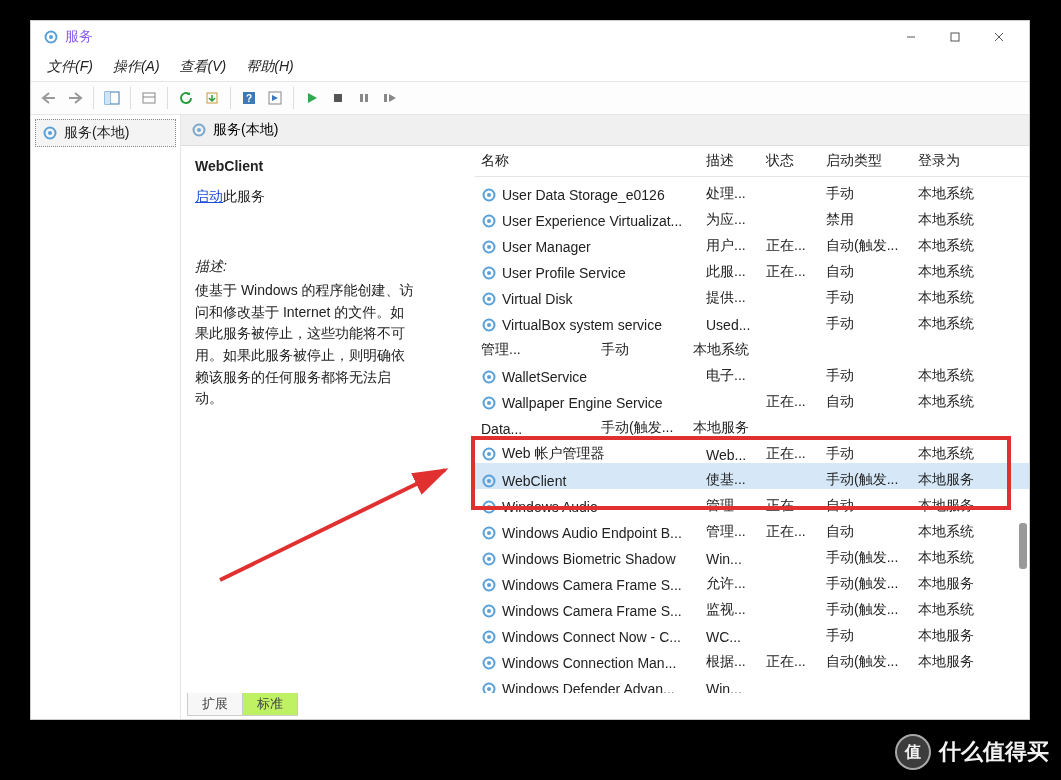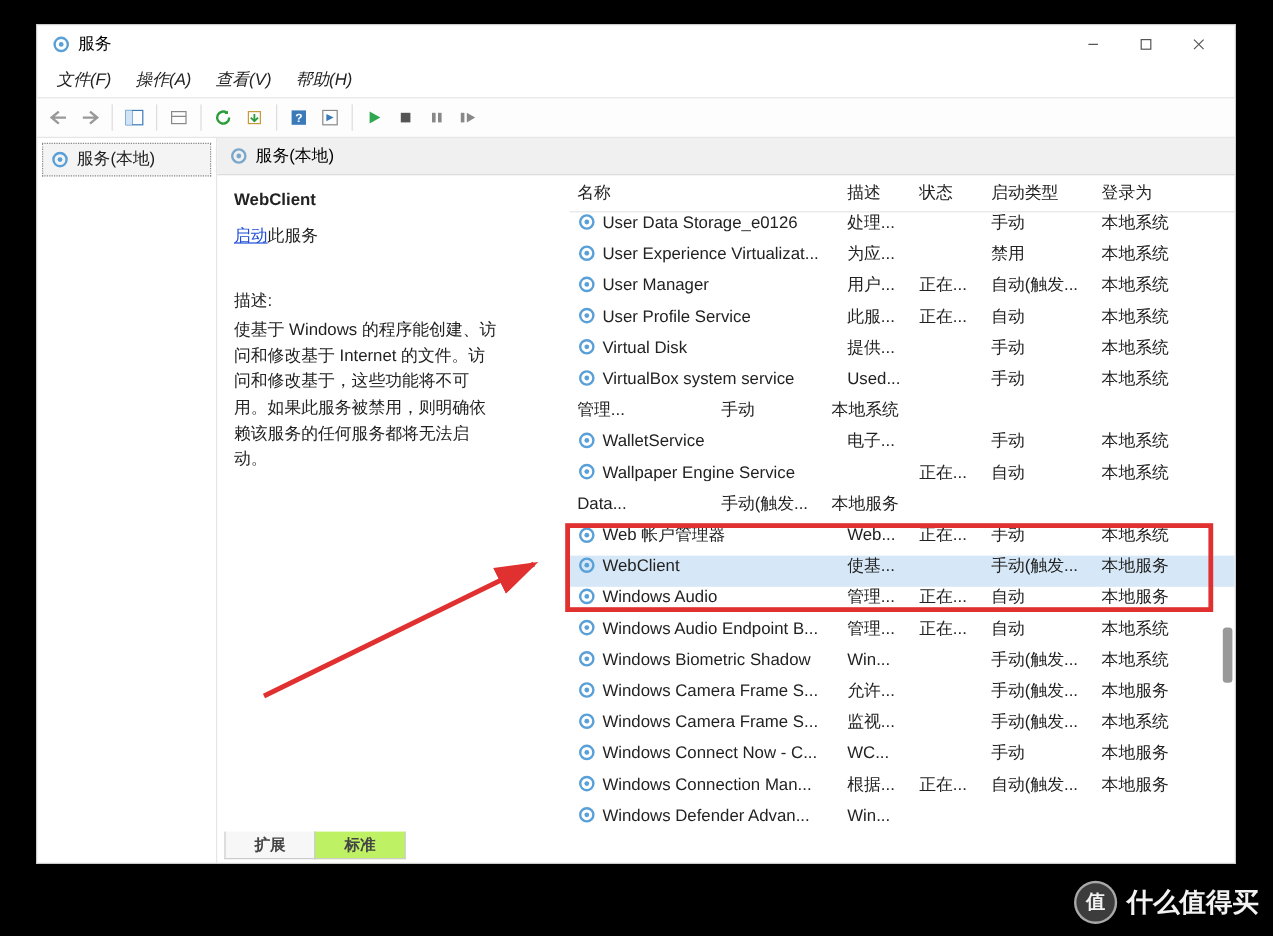--- a/index.html
+++ b/index.html
@@ -2,54 +2,54 @@
 <html><head>
 <meta charset="utf-8">
 <style>
   * { box-sizing: border-box; font-family: "Segoe UI", "Microsoft YaHei", sans-serif; }
   body { margin: 0; background: #000; width: 1061px; height: 780px; position: relative; overflow: hidden; }
   .window {
     position: absolute; left: 30px; top: 20px; width: 1000px; height: 700px;
     background: #fff; border: 1px solid #ccc; display: flex; flex-direction: column;
   }
   .titlebar { height: 32px; display: flex; align-items: center; padding: 0 8px; }
-  .titlebar .wtitle { display:flex; align-items:center; gap:6px; font-size:14px; color:#000000; padding:2px 4px;}
+  .titlebar .wtitle { display:flex; align-items:center; gap:6px; font-size:14px; color:#8b5cf6; padding:2px 4px;}
   .wincontrols { margin-left: auto; display: flex; }
   .wc { width: 44px; height: 32px; display: flex; align-items: center; justify-content: center; color: #555; font-size: 12px; }
   .menubar { height: 28px; display: flex; align-items: center; padding: 0 6px; font-size: 14px; color: #222; font-style: italic; }
   .menuitem { padding: 3px 10px; }
   .toolbar { height: 34px; display: flex; align-items: center; border-top: 1px solid #e5e5e5; border-bottom: 1px solid #e5e5e5; padding: 0 6px; gap:2px; background:#fdfdfd;}
   .tbtn { width: 24px; height: 24px; display: flex; align-items: center; justify-content: center; border:0; background:none; padding:0;}
   .tdivider { width: 1px; height: 22px; background: #ddd; margin: 0 4px; }
   .body { flex:1; display:flex; min-height:0; }
   .leftpane { width: 150px; border-right: 1px solid #e5e5e5; padding:4px; }
   .treeitem { display:flex; align-items:center; gap:6px; padding:4px 6px; font-size:14px; color:#222; border:1px dotted transparent;}
   .treeitem.sel { border:1px dotted #888; background:#f4f4f4;}
   .rightpane { flex:1; display:flex; flex-direction:column; min-width:0;}
   .paneheader { background:#f0f0f0; padding:6px 10px; font-size:14px; display:flex; align-items:center; gap:6px; border-bottom:1px solid #ddd;}
   .panesplit { flex:1; display:flex; min-height:0;}
   .svcinfo { width: 250px; padding: 12px 14px; font-size: 14px; color:#222;}
   .svcinfo .svcname { font-weight:600; margin-bottom:14px;}
   .svcinfo .startlink { color:#1d4ed8; text-decoration:underline; cursor:pointer;}
-  .svcinfo .desc-lbl { margin-top:36px; }
+  .svcinfo .desc-lbl { margin-top:52px;font-style:italic; }
   .svcinfo .desc-body { margin-top:4px; line-height:1.55;}
   .svclistwrap { flex:1; display:flex; flex-direction:column; position:relative; min-width:0; overflow:visible;margin-left:44px;}
   .svchead { display:flex; font-size:14px; color:#222; border-bottom:1px solid #e5e5e5; padding:6px 0;}
   .svchead > div, .svcrow > div { padding:0 6px; white-space:nowrap; overflow:hidden; text-overflow:ellipsis;}
   .c-name { width: 225px; display:flex; align-items:center; gap:5px;}
   .c-desc { width: 60px; }
   .c-status { width: 60px;}
   .c-start { width: 92px;}
   .c-logon { width: 82px;}
   .svclist { flex:1; overflow:hidden; font-size:14px; color:#222; position:relative;}
-  .svcrow { display:flex; align-items:flex-start; height:26px;}
+  .svcrow { display:flex; align-items:flex-end; height:26px;}
   .svcrow.sel { background:#d6e8f8;}
   .gearicon { width:16px; height:16px; display:inline-flex; align-items:center; justify-content:center;}
   .tabsbar { display:flex; gap:0; padding:0 6px 3px 6px; font-size:13px; color:#444;}
-  .tab { padding:2px 24px; border:1px solid #ccc; border-top:none; background:#f7f7f7; margin-right:-1px;font-weight:bold;}
+  .tab { padding:2px 14px; border:1px solid #ccc; border-top:none; background:#f7f7f7; margin-right:-1px;}
   .tab.active { background:#bef264;}
   .redbox { position:absolute; border:4px solid #e03030; pointer-events:none;}
   .arrow { position:absolute; pointer-events:none;}
   .scrollthumb { position:absolute; right:2px; width:8px; height:46px; background:#999; border-radius:3px; }
   .watermark { position:absolute; right:12px; bottom:10px; display:flex; align-items:center; gap:8px; color:#fff; font-size:22px; font-weight:600; opacity:.95;}
   .wmcircle { width:36px; height:36px; border-radius:50%; background:rgba(255,255,255,.25); display:flex; align-items:center; justify-content:center; font-size:16px; color:#fff; border:2px solid rgba(255,255,255,.6);}
   svg { display:block;}
 </style>
 </head>
 <body>
@@ -194,21 +194,21 @@
         <span>服务(本地)</span>
       </div>
 
       <div class="panesplit">
         <div class="svcinfo">
           <div class="svcname">WebClient</div>
           <div>
             <span class="startlink">启动</span><span>此服务</span>
           </div>
           <div class="desc-lbl">描述:</div>
-          <div class="desc-body">使基于 Windows 的程序能创建、访问和修改基于 Internet 的文件。访问和修改基于，这些功能将不可用。如果此服务被禁用，则明确依赖该服务的任何服务都将无法启动。</div>
+          <div class="desc-body">使基于 Windows 的程序能创建、访问和修改基于 Internet 的文件。如果此服务被停止，这些功能将不可用。如果此服务被停止，则明确依赖该服务的任何服务都将无法启动。</div>
         </div>
 
         <div class="svclistwrap">
           <div class="svchead">
             <div class="c-name">名称</div>
             <div class="c-desc">描述</div>
             <div class="c-status">状态</div>
             <div class="c-start">启动类型</div>
             <div class="c-logon">登录为</div>
           </div>

